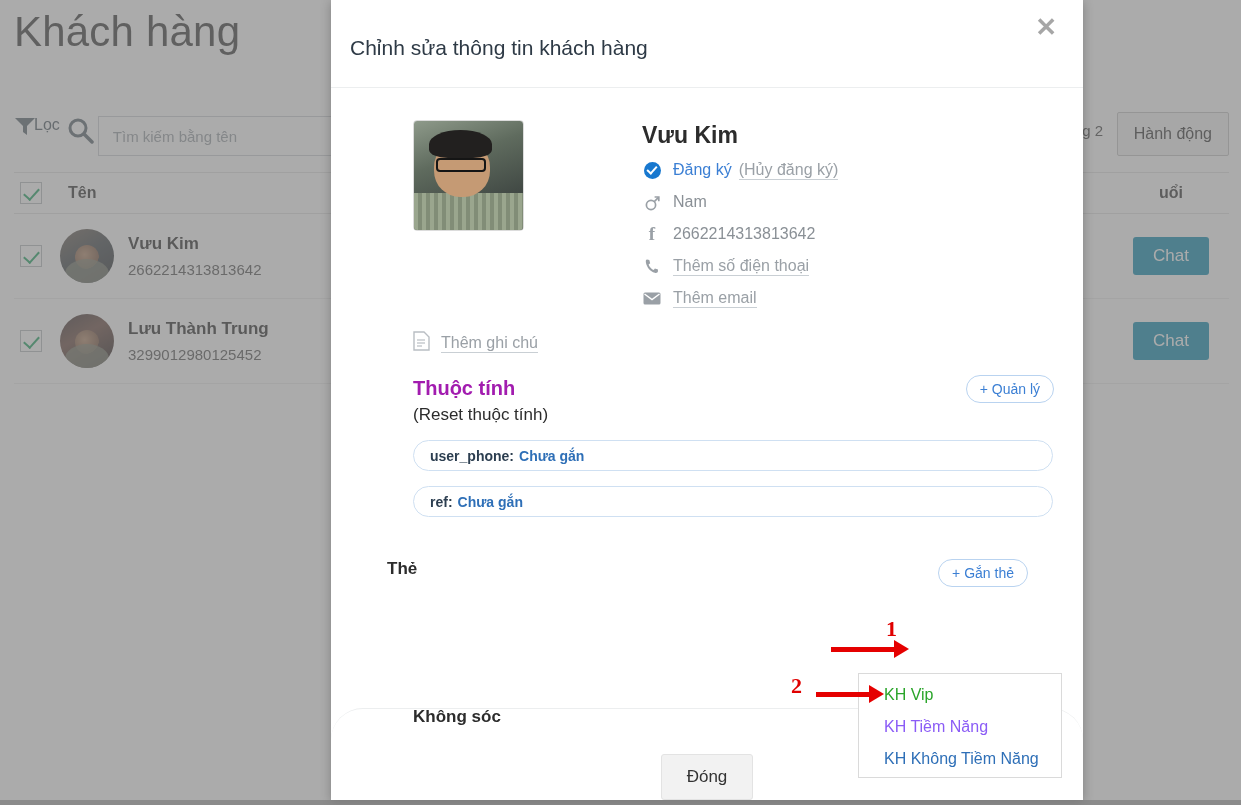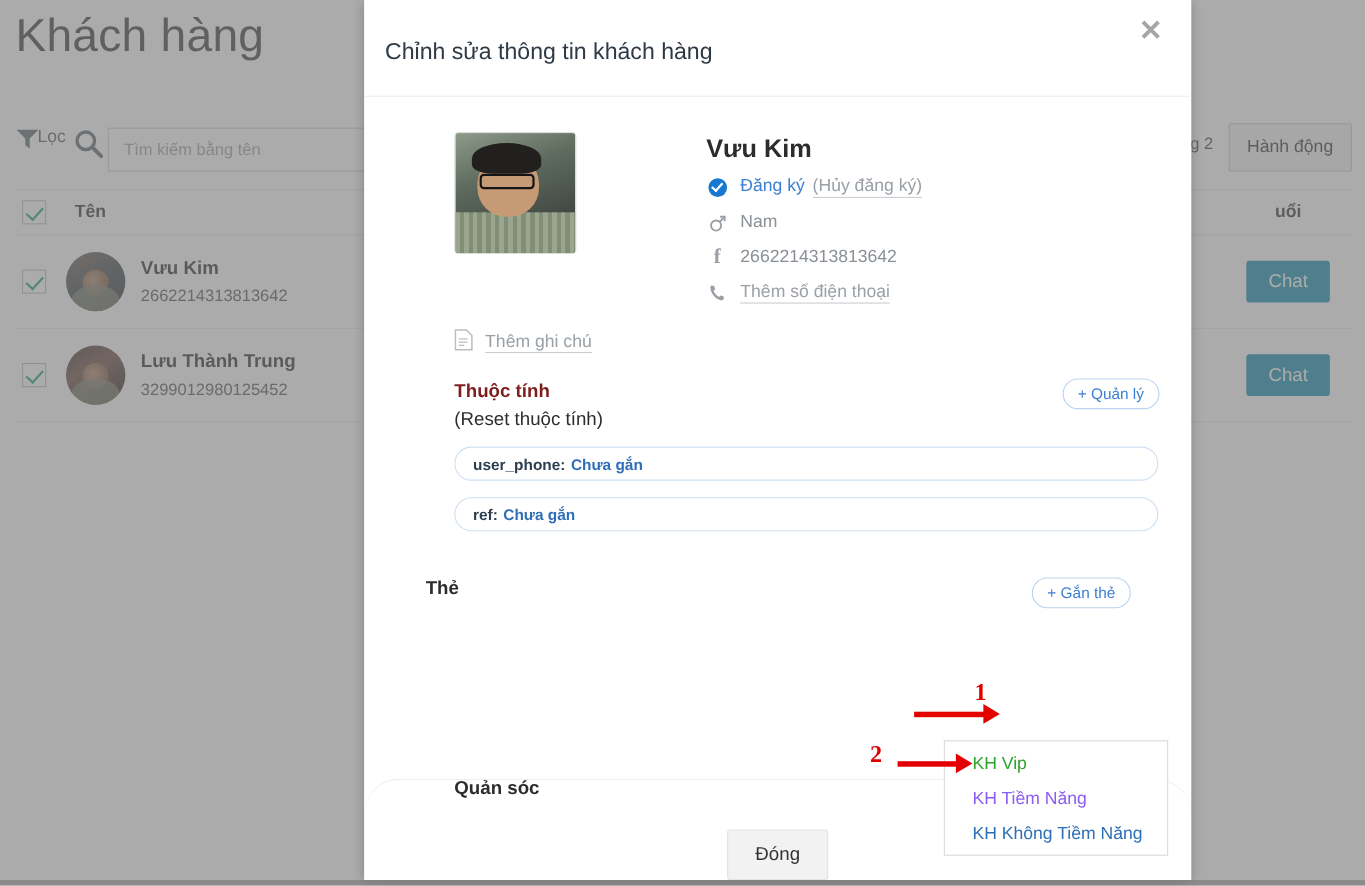--- a/index.html
+++ b/index.html
@@ -176,21 +176,21 @@
     display: flex; align-items: center; margin: 22px 0 0 82px;
   }
   #note-icon { width: 17px; height: 20px; }
   #note-link {
     margin-left: 11px; font-size: 16px; color: #9aa0a6;
     border-bottom: 1px solid #c9cfd4; cursor: pointer;
   }
 
   
   #attrs { margin: 22px 0 0 82px; position: relative; width: 640px; }
-  .section-label { font-size: 17px; font-weight: bold; color: #7f1d1d; }
+  .section-label { font-size: 20px; font-weight: bold; color: #a21caf; }
   #reset-attrs { font-size: 17px; color: #2c2c2c; margin-top: 5px; cursor: pointer; }
   .pill-btn {
     border: 1px solid #b9d3f0; color: #3b7fd4; background: #fff;
     border-radius: 14px; font-size: 14px; padding: 5px 13px; cursor: pointer;
     font-family: "Liberation Sans", sans-serif; white-space: nowrap;
   }
   #manage-btn { position: absolute; right: -1px; top: -2px; }
   .attr-box {
     margin-top: 15px; height: 31px; border: 1px solid #cfe0f2;
     border-radius: 16px; display: flex; align-items: center;
@@ -341,20 +341,29 @@
 
         <div class="info-row">
           <span class="info-icon">
             <svg width="15" height="16" viewBox="0 0 15 16">
                 <path d="M2,1.6 C1,1.6 0.6,2.6 0.9,4.4 C1.6,9 5.2,13.4 9.8,14.8 C11.6,15.3 12.8,14.6 12.9,13.6 L13,11.6 L9.9,10.6 L8.7,12.1 C6.5,11 4.3,8.6 3.6,6.4 L5.2,5.2 L4.3,2.1 Z" fill="#9aa0a6"></path>
               </svg>
           </span>
           <span class="info-text link-dotted">Thêm số điện thoại</span>
         </div>
 
+        <div class="info-row">
+          <span class="info-icon">
+            <svg width="18" height="13" viewBox="0 0 18 13">
+                <rect x="0.5" y="0.5" width="17" height="12" rx="1.5" fill="#9aa0a6"></rect>
+                <polyline points="1.5,2 9,7.6 16.5,2" fill="none" stroke="#fff" stroke-width="1.4"></polyline>
+              </svg>
+          </span>
+          <span class="info-text link-dotted">Thêm email</span>
+        </div>
       </div>
     </div>
 
     <div id="note-row">
       <span>
         <svg id="note-icon" viewBox="0 0 17 20">
             <path d="M1,1 h10 l5,5 v13 h-15 z" fill="none" stroke="#b9bec3" stroke-width="1.4"></path>
             <line x1="4" y1="9" x2="12" y2="9" stroke="#b9bec3" stroke-width="1.2"></line>
             <line x1="4" y1="12" x2="12" y2="12" stroke="#b9bec3" stroke-width="1.2"></line>
             <line x1="4" y1="15" x2="9" y2="15" stroke="#b9bec3" stroke-width="1.2"></line>
@@ -376,21 +385,21 @@
         <span>ref:</span>
         <span class="attr-val">Chưa gắn</span>
       </div>
     </div>
 
     <div id="tag-row">
       <span id="tag-label">Thẻ</span>
       <button id="add-tag-btn" class="pill-btn">+ Gắn thẻ</button>
     </div>
 
-    <div id="care-label">Quản sóc</div>
+    <div id="care-label">Không sóc</div>
 
     <div id="tag-dropdown">
       <div class="tag-option" style="color:#2aa52a">KH Vip</div>
       <div class="tag-option" style="color:#8b5cf6">KH Tiềm Năng</div>
       <div class="tag-option" style="color:#2e6fb7">KH Không Tiềm Năng</div>
     </div>
 
     <div class="ann-num" style="left:555px; top:528px;">1</div>
     <div class="ann-arrow" style="left:500px; top:559px; width:80px;">
       <div class="shaft" style="width:65px;"></div>

